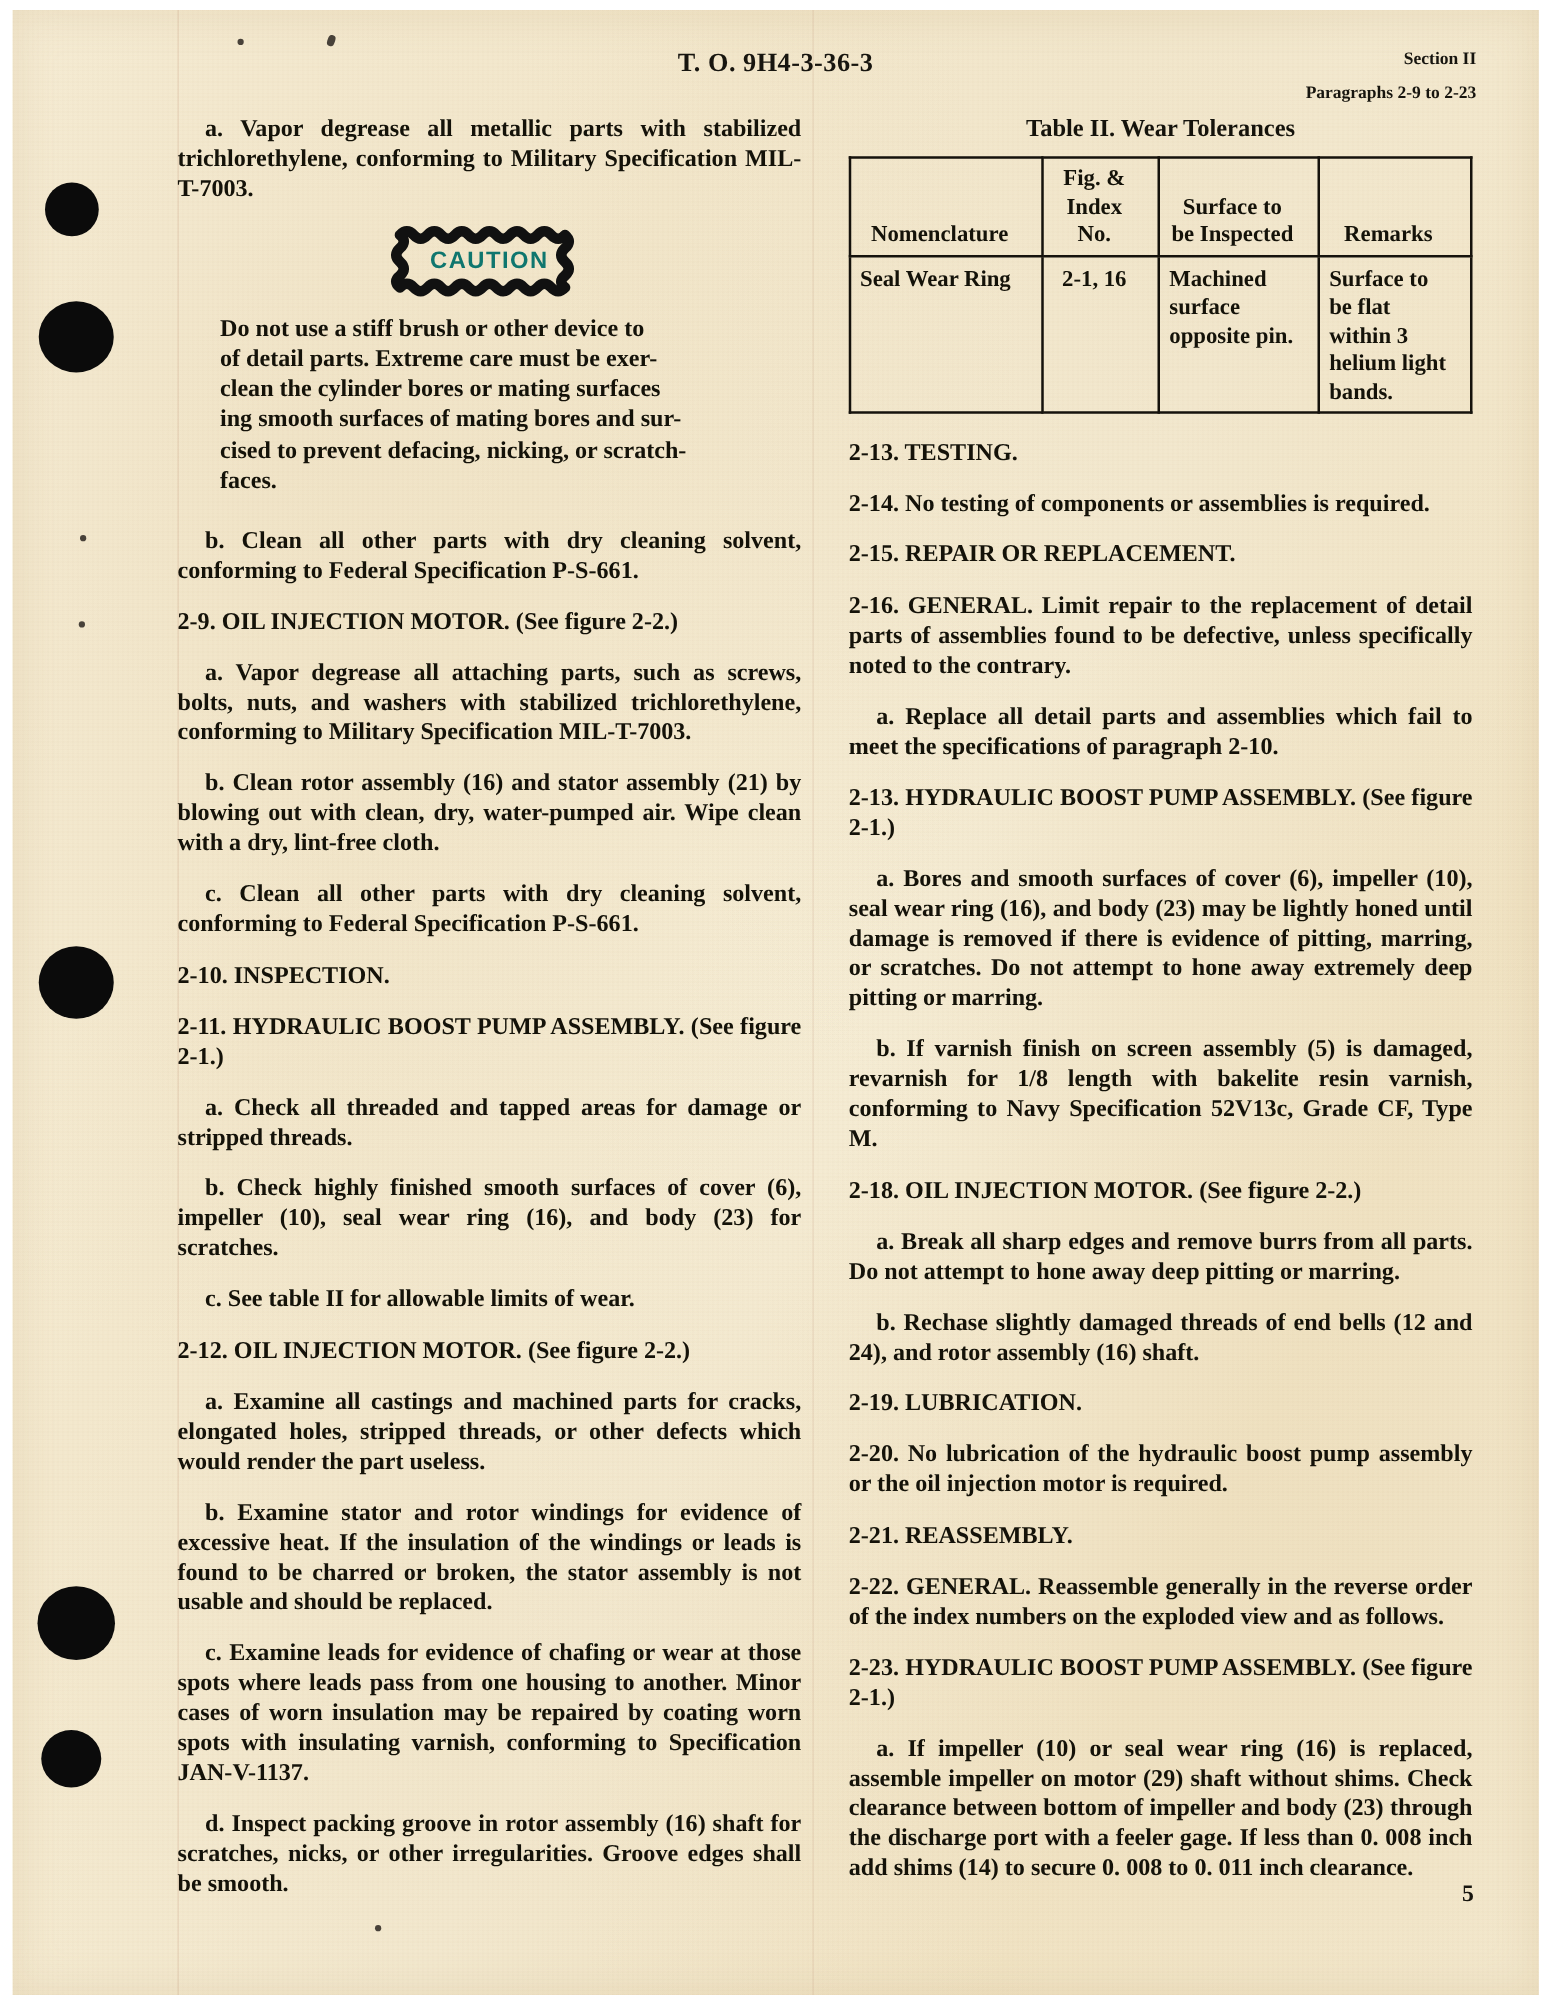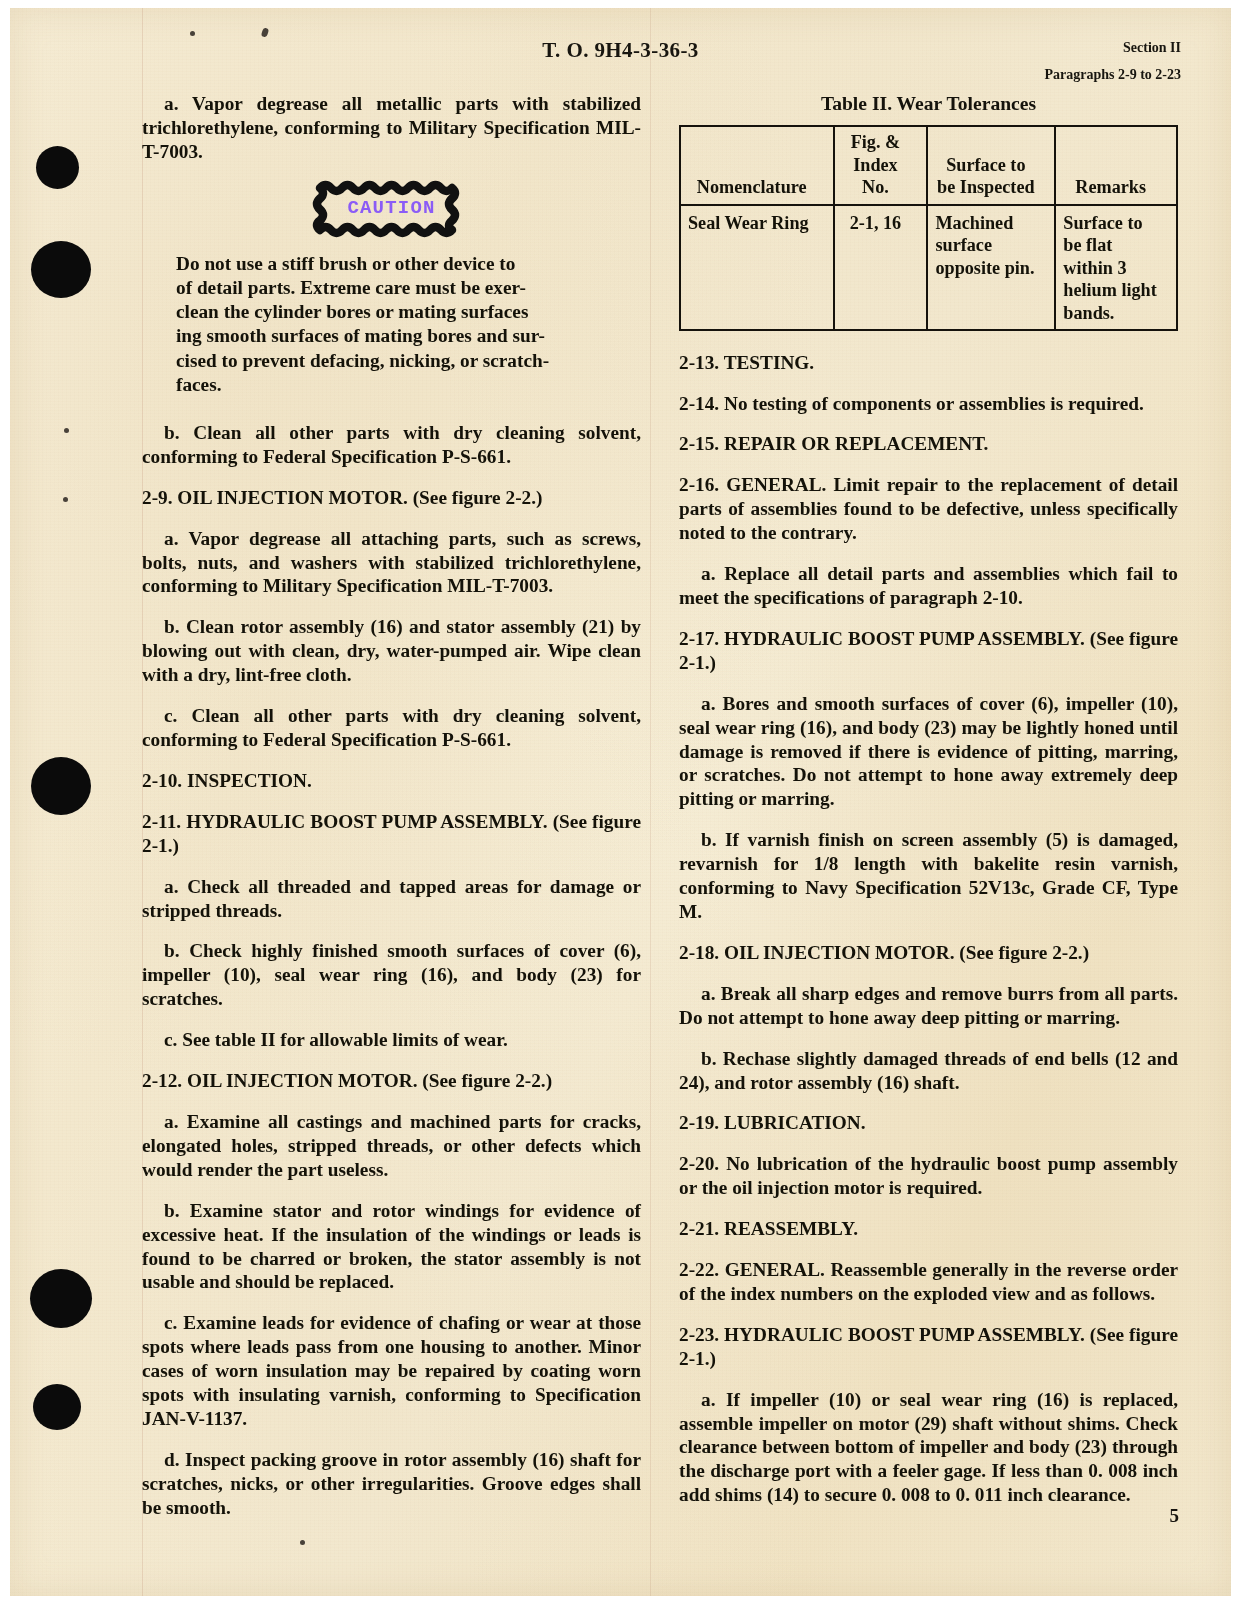--- a/index.html
+++ b/index.html
@@ -126,25 +126,25 @@
     position: relative;
     width: 143px;
     height: 42px;
   }
   #caution-label {
     position: absolute;
     left: 0; right: 0; top: 0; bottom: 0;
     display: flex;
     align-items: center;
     justify-content: center;
-    font-family: Liberation Mono, monospace;
+    font-family: Liberation Sans, sans-serif;
     font-weight: bold;
     font-size: 19px;
     letter-spacing: 1.2px;
-    color: #8b5cf6;
+    color: #0f766e;
     z-index: 2;
   }
   #caution-svg {
     position: absolute;
     left: -9px;
     top: -9px;
     width: 161px;
     height: 60px;
     z-index: 1;
   }
@@ -313,21 +313,21 @@
           <td class="c4">Surface to be flat within 3 helium light bands.</td>
         </tr>
       </tbody>
     </table>
 
     <p class="para hang">2-13.  TESTING.</p>
     <p class="para hang">2-14.  No testing of components or assemblies is required.</p>
     <p class="para hang">2-15.  REPAIR OR REPLACEMENT.</p>
     <p class="para hang">2-16.  GENERAL. Limit repair to the replacement of detail parts of assemblies found to be defective, unless specifically noted to the contrary.</p>
     <p class="para indent">a.  Replace all detail parts and assemblies which fail to meet the specifications of paragraph 2-10.</p>
-    <p class="para hang">2-17.  HYDRAULIC BOOST PUMP ASSEMBLY.  (See figure 2-1.)</p>
+    <p class="para hang">2-13.  HYDRAULIC BOOST PUMP ASSEMBLY.  (See figure 2-1.)</p>
     <p class="para indent">a.  Bores and smooth surfaces of cover (6), impeller (10), seal wear ring (16), and body (23) may be lightly honed until damage is removed if there is evidence of pitting, marring, or scratches.  Do not attempt to hone away extremely deep pitting or marring.</p>
     <p class="para indent">b.  If varnish finish on screen assembly (5) is damaged, revarnish for 1/8 length with bakelite resin varnish, conforming to Navy Specification 52V13c, Grade CF, Type M.</p>
     <p class="para hang">2-18.  OIL INJECTION MOTOR.  (See figure 2-2.)</p>
     <p class="para indent">a.  Break all sharp edges and remove burrs from all parts.  Do not attempt to hone away deep pitting or marring.</p>
     <p class="para indent">b.  Rechase slightly damaged threads of end bells (12 and 24), and rotor assembly (16) shaft.</p>
     <p class="para hang">2-19.  LUBRICATION.</p>
     <p class="para hang">2-20.  No lubrication of the hydraulic boost pump assembly or the oil injection motor is required.</p>
     <p class="para hang">2-21.  REASSEMBLY.</p>
     <p class="para hang">2-22.  GENERAL.  Reassemble generally in the reverse order of the index numbers on the exploded view and as follows.</p>
     <p class="para hang">2-23.  HYDRAULIC BOOST PUMP ASSEMBLY.  (See figure 2-1.)</p>

